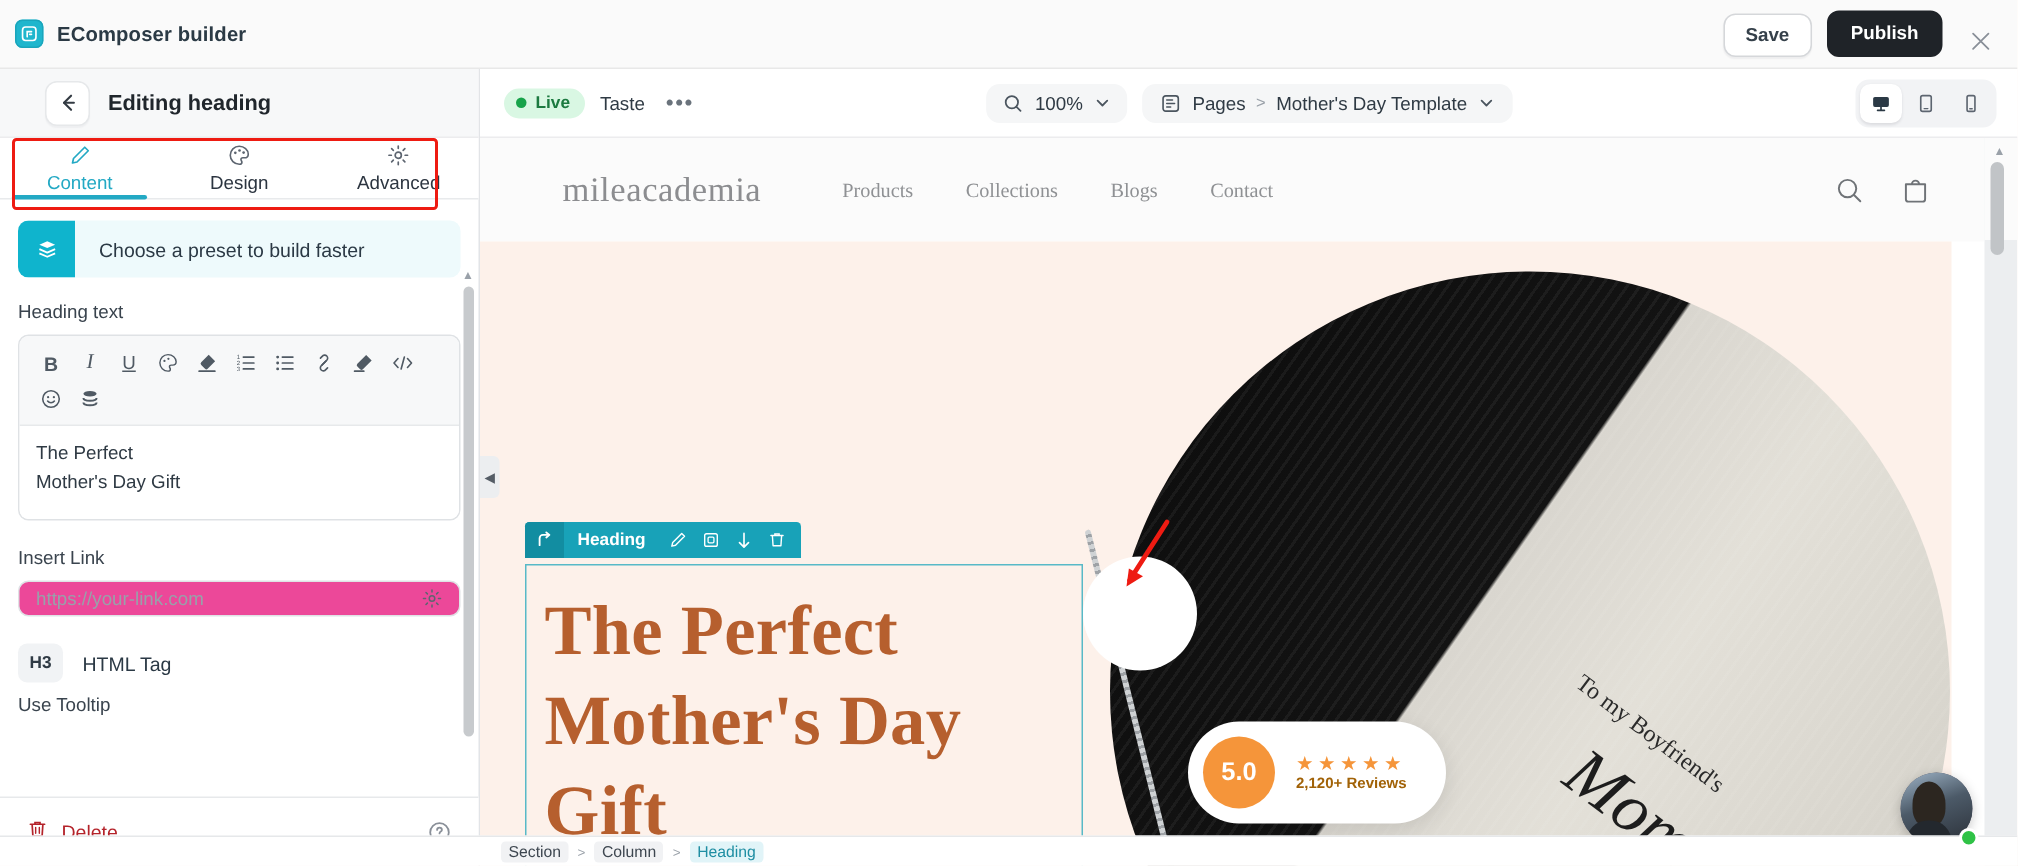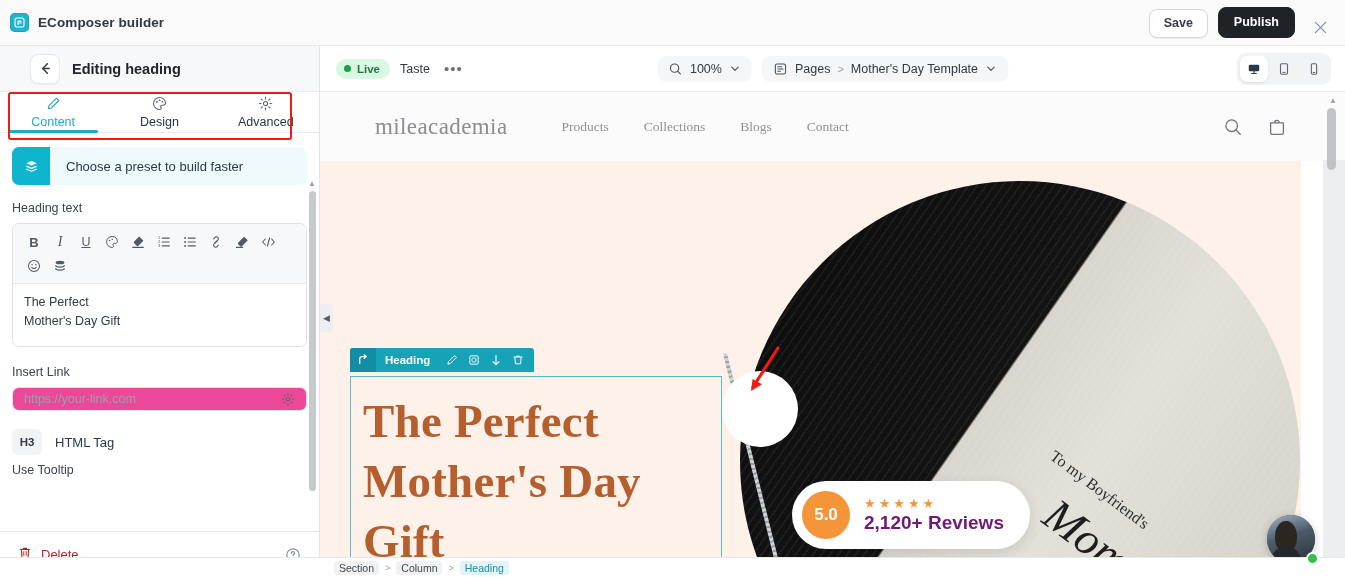--- a/index.html
+++ b/index.html
@@ -282,21 +282,21 @@
     position:absolute; left: 472px; top: 320px;
     display:flex; align-items:center; gap: 14px;
     background:#fff; border-radius: 38px; padding: 10px 26px 10px 10px;
     box-shadow: 0 4px 14px rgba(0,0,0,.10);
   }
   .score {
     width: 48px; height: 48px; border-radius:50%; background:#f5953a; color:#fff;
     display:flex; align-items:center; justify-content:center; font-size: 17px; font-weight:700;
   }
   .stars { color:#f5953a; font-size: 13px; letter-spacing: 3px; line-height: 1; }
-  .rev-count { font-size: 19px; font-weight: 700; color:#701a75; margin-top: 2px; }
+  .rev-count { font-size: 10px; font-weight: 700; color:#a16207; margin-top: 2px; }
 
   
   .canvas-scroll {
     position:absolute; right: 0; top: 0; width: 22px; bottom: 0; background: #eceef0;
   }
   .canvas-scroll .cs-top { position:absolute; top:0; right:0; width:22px; height: 68px; background:#fbfbfb; }
   .canvas-scroll .cs-arrow { position:absolute; top: 4px; left: 6px; color:#9aa1a9; font-size: 8px; z-index:2;}
   .canvas-scroll .cs-thumb {
     position:absolute; top: 16px; left: 4px; width: 9px; height: 62px; background:#c1c4c7; border-radius:5px; z-index:2;
   }

